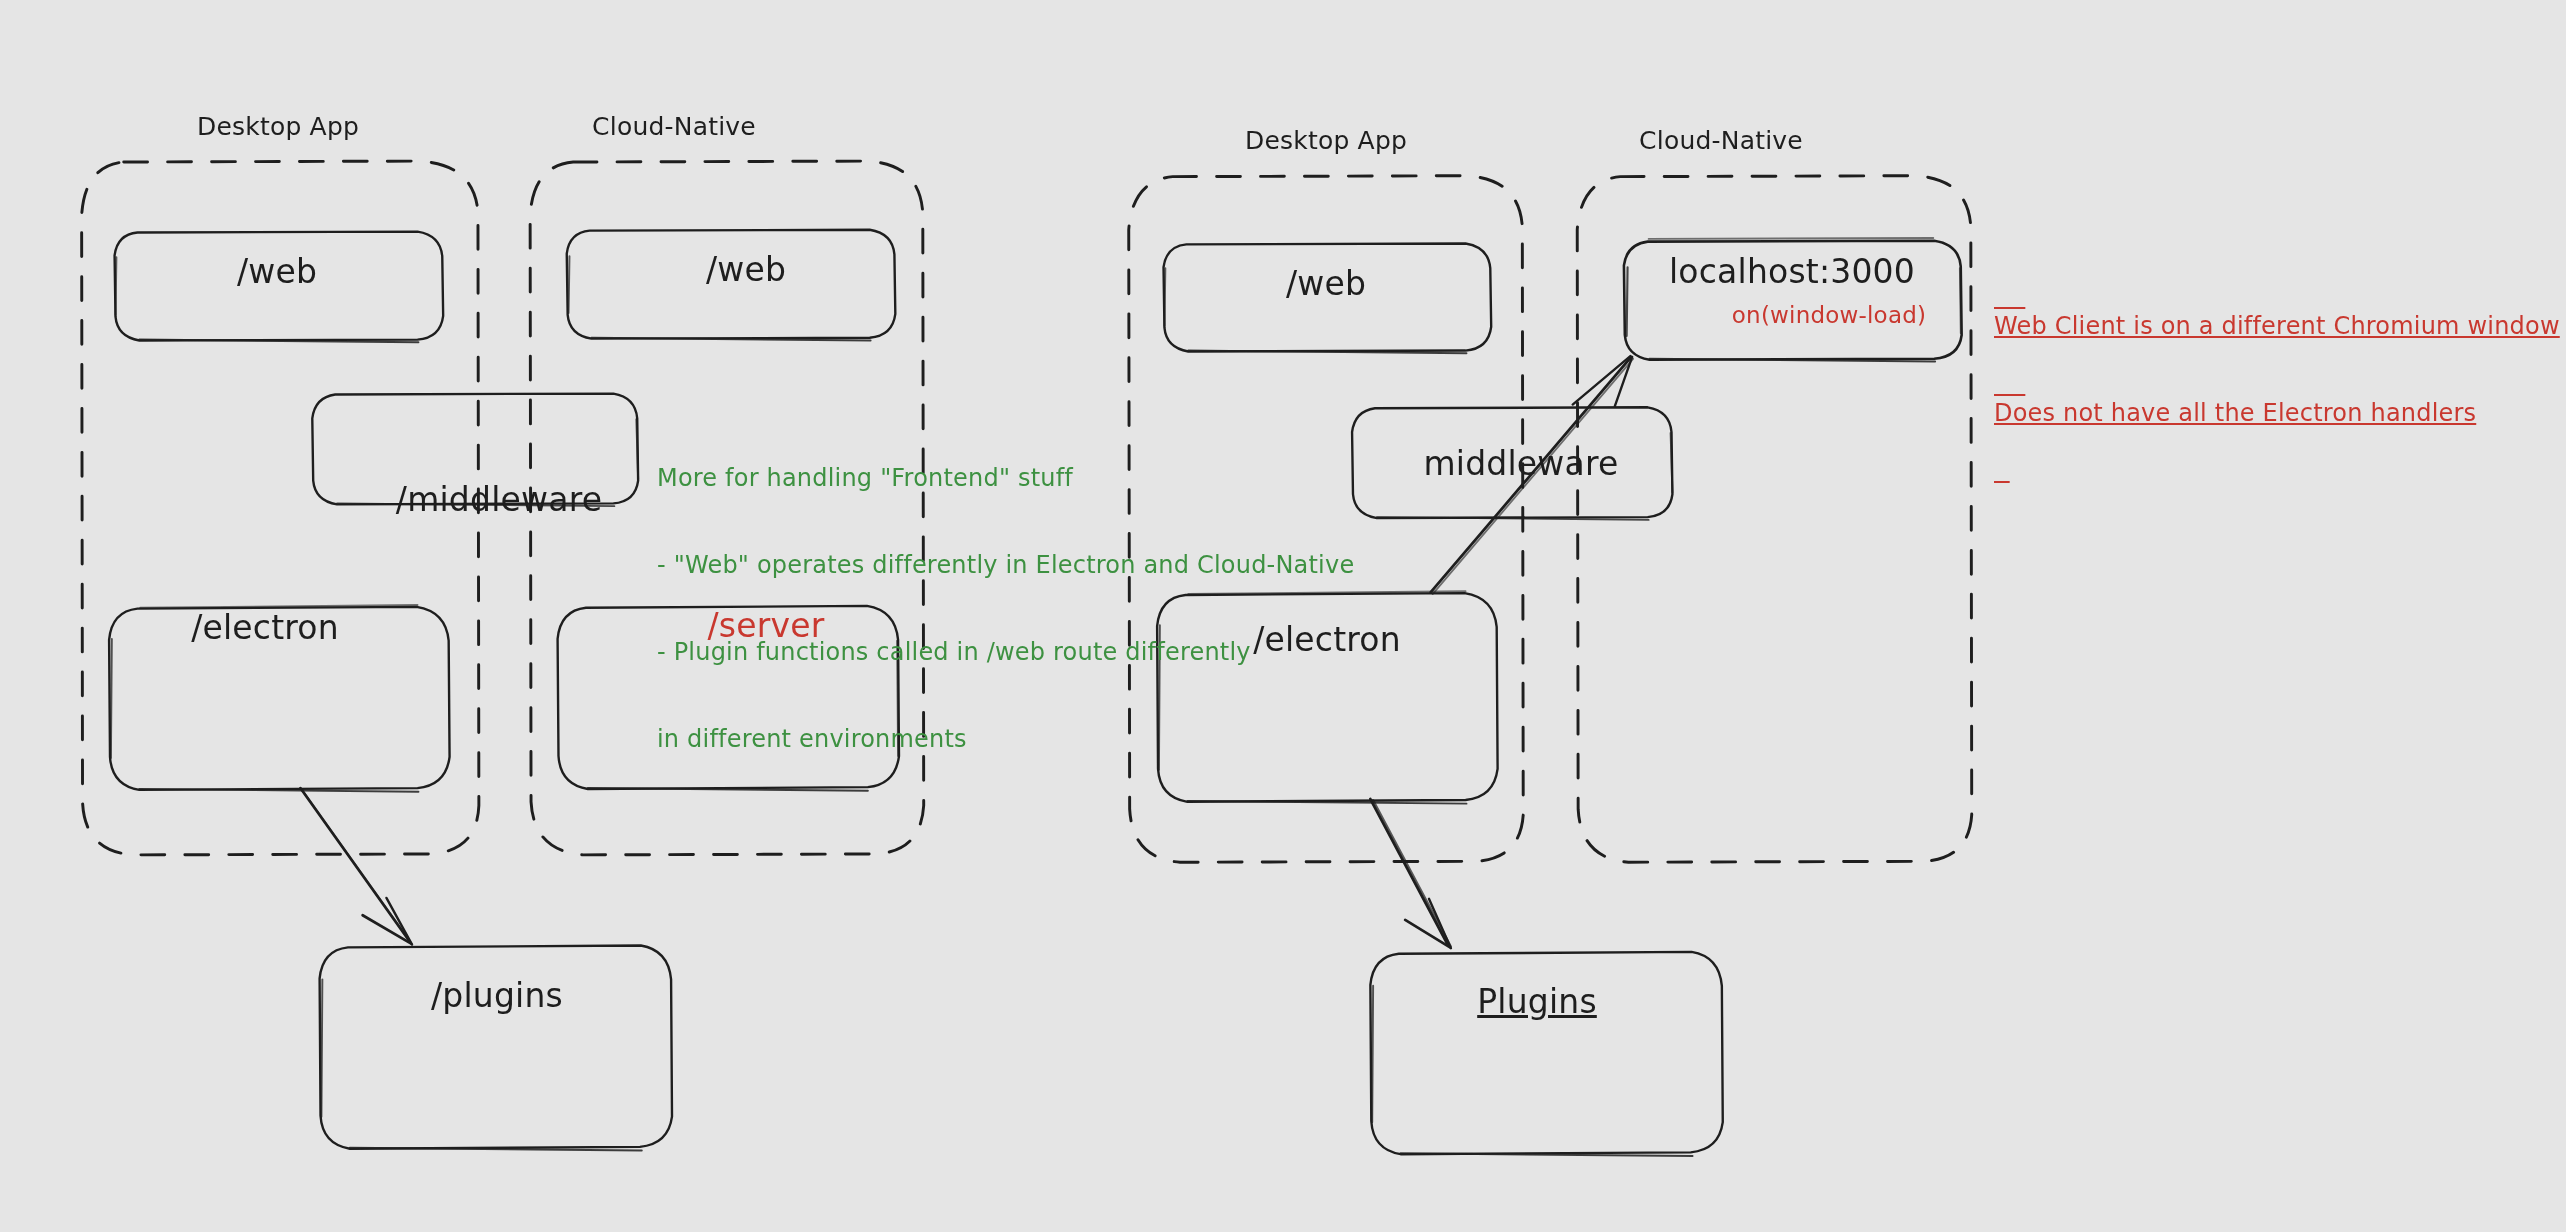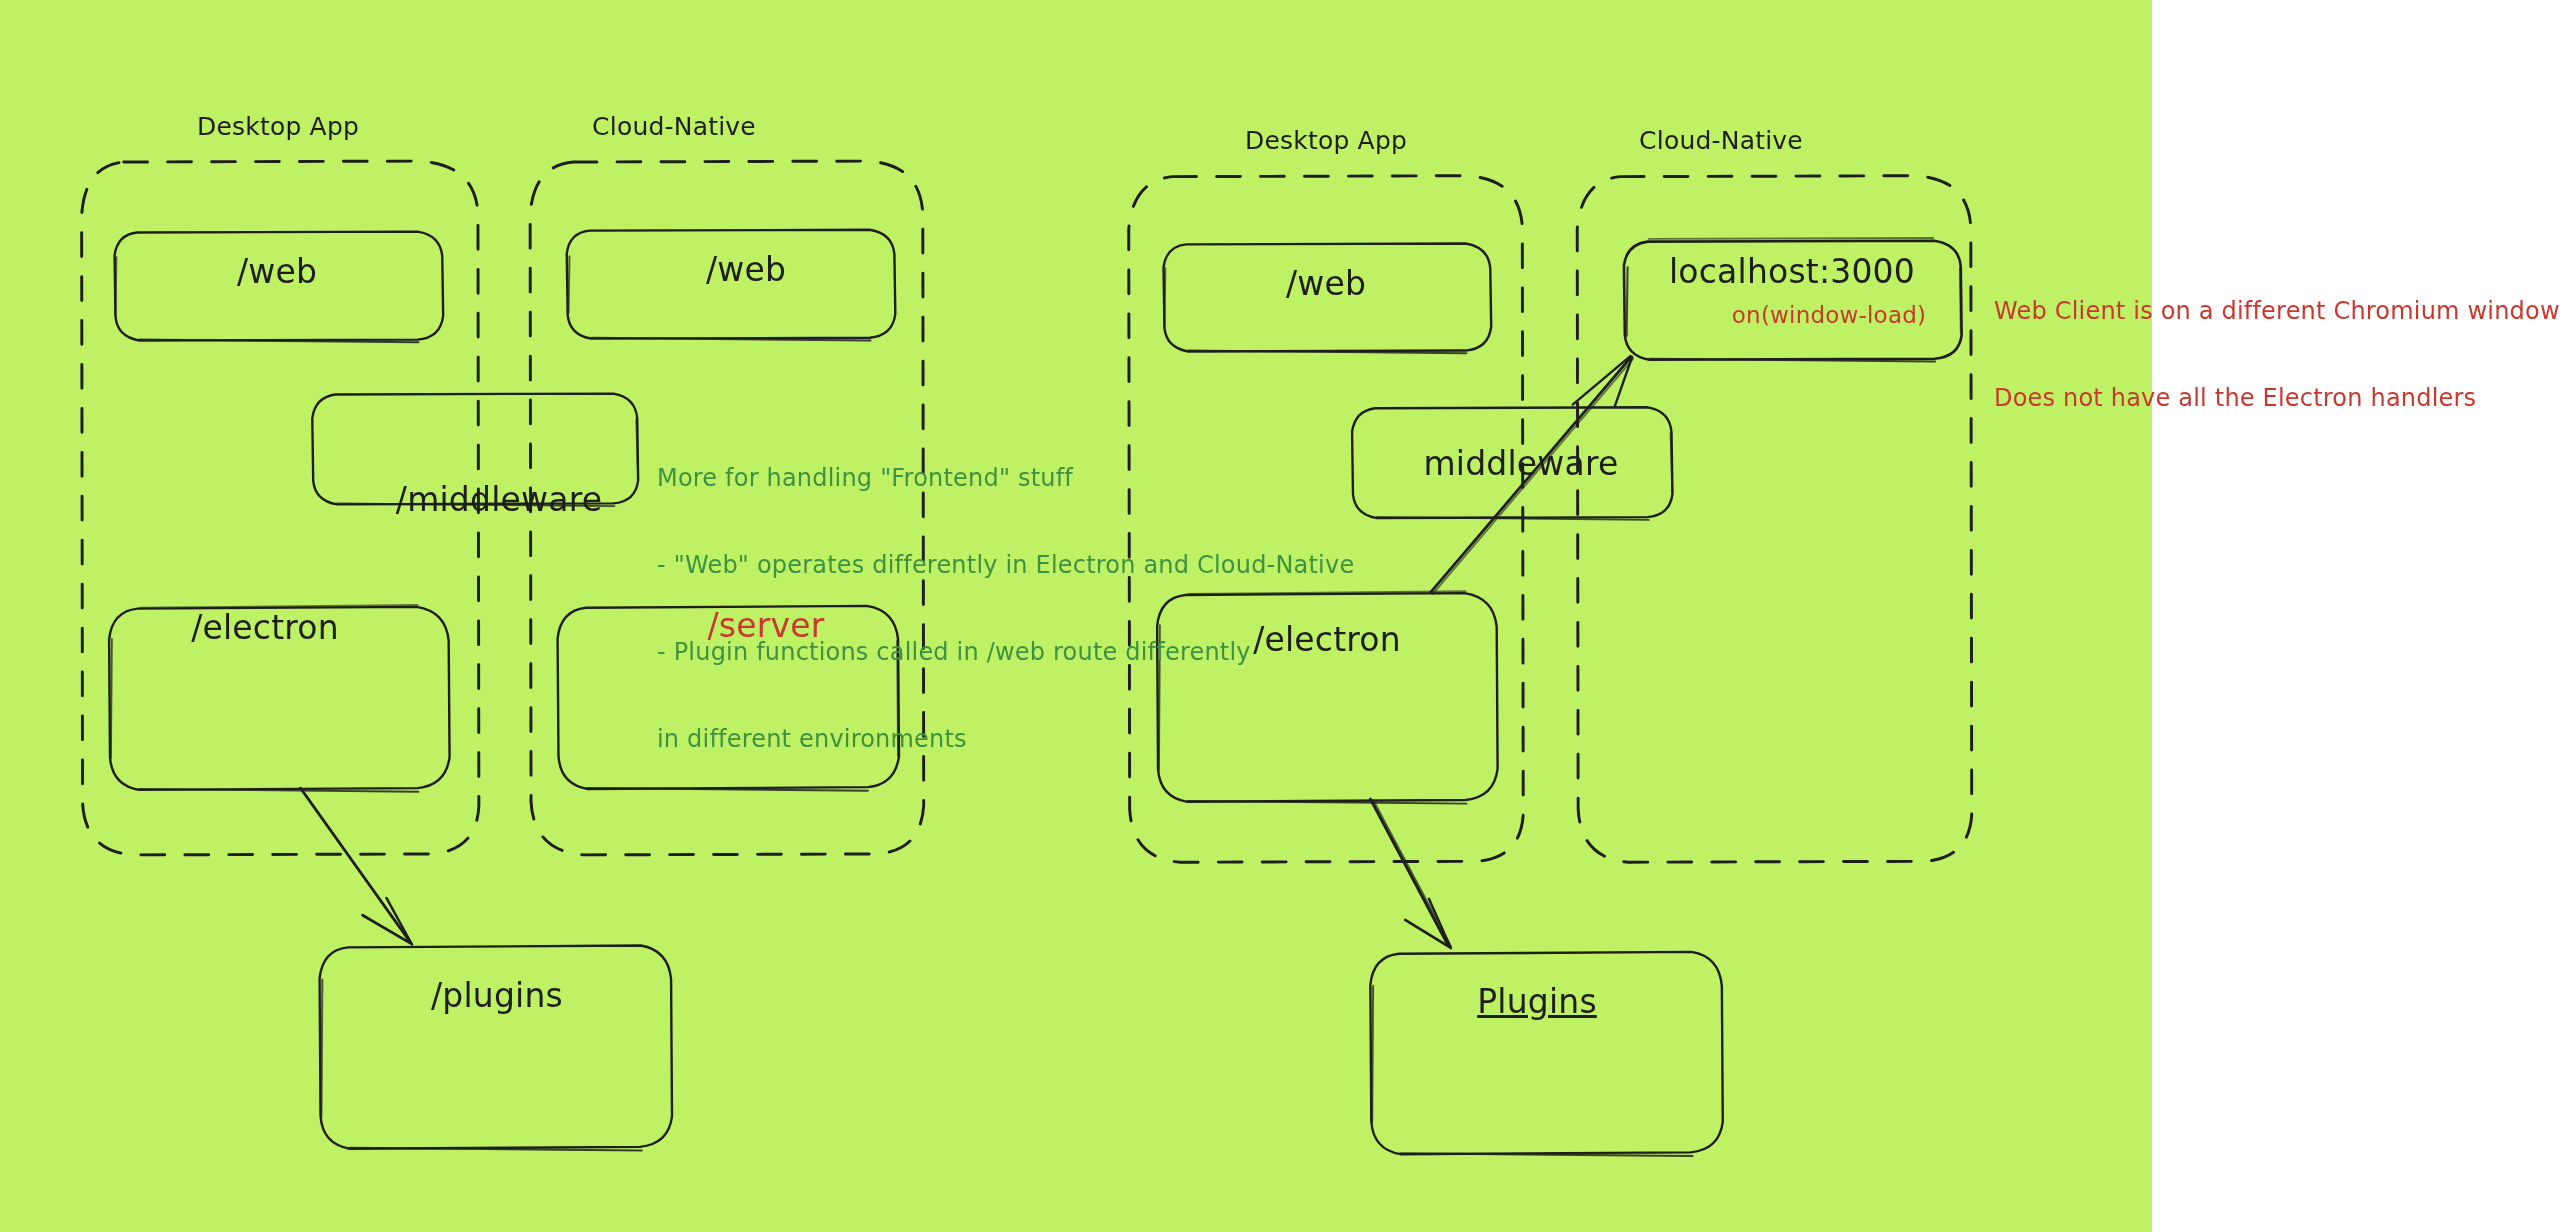--- a/index.html
+++ b/index.html
@@ -9,23 +9,23 @@
     background: #ffffff;
   }
   body {
     width: 2576px;
     height: 1232px;
     font-family: "DejaVu Sans", sans-serif;
     overflow: hidden;
   }
   #canvas {
     position: relative;
-    width: 2152px;
+    width: 2566px;
     height: 1232px;
-    background: #bef264;
+    background: #e5e5e5;
   }
   svg#sketch {
     position: absolute;
     top: 0; left: 0;
     width: 2576px;
     height: 1232px;
   }
   .lbl {
     position: absolute;
     font-family: "DejaVu Sans", sans-serif;
@@ -203,19 +203,19 @@
 
   <div class="lbl box-label" style="left:1537px; top:982px;text-decoration:underline;">Plugins</div>
 
   <div class="lbl note green" style="left:657px; top:406px;">
     <span class="note-line">More for handling "Frontend" stuff</span>
     <span class="note-line">- "Web" operates differently in Electron and Cloud-Native</span>
     <span class="note-line">- Plugin functions called in /web route differently</span>
     <span class="note-line">in different environments</span>
   </div>
 
-  <div class="lbl note red" style="left:1994px; top:239px;">
+  <div class="lbl note red" style="left:1994px; top:254px;text-decoration:underline;">
     <span class="note-line">Web Client is on a different Chromium window</span>
     <span class="note-line">Does not have all the Electron handlers</span>
   </div>
 
 </div>
 
 
 </body></html>

